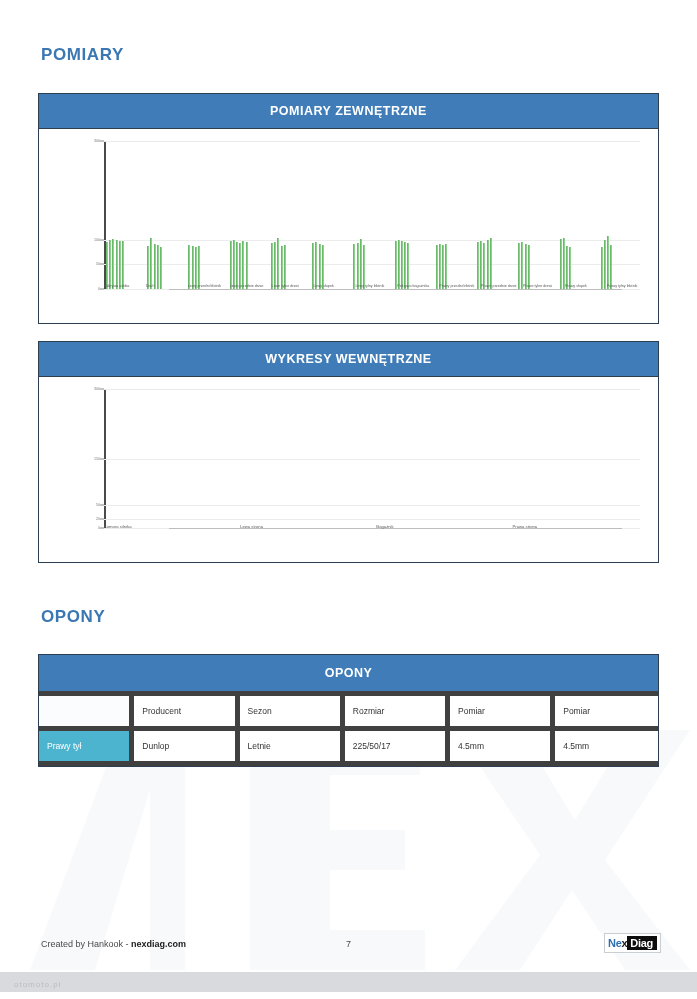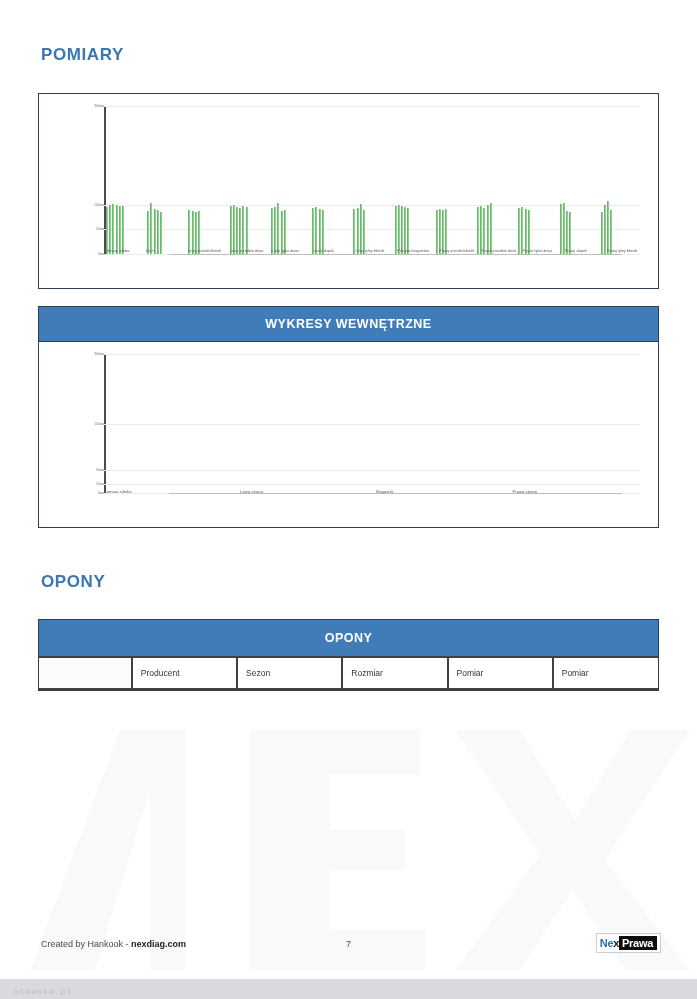--- a/index.html
+++ b/index.html
@@ -118,21 +118,21 @@
     background: #3f7cb8;
     color: #fff;
     text-align: center;
     font-size: 12.5px;
     font-weight: bold;
     letter-spacing: .5px;
     padding: 11px 0;
     border-bottom: 1px solid #2c3e50;
   }
   td {
-    border: 2px solid #404040;
+    border: 5px solid #404040;
     font-size: 8.5px;
     color: #333;
     padding: 10px 8px;
     background: #fff;
   }
   .tbl-title td { border: none; }
   td.hcell { font-size: 8.5px; color: #333; }
   td.corner { background: #fbfcfd; border-left: none; }
   td.rowhead {
     background: #4db4cf;
@@ -169,22 +169,22 @@
     color: #2f6fb0; letter-spacing: -.3px;
   }
   .logo-nex .x { color: #1a1a1a; }
   .logo-diag {
     font-size: 11px; font-weight: bold;
     color: #ffffff; background: #0d0d0d;
     padding: 1px 4px 1px 3px;
     letter-spacing: -.3px;
   }
   .bottom-strip {
-    position: absolute; left: 0; right: 0; bottom: 0;
-    height: 20px; background: #d8dadd; font-family: Liberation Mono, monospace;
+    position: absolute; left: 0; right: 0; bottom: 7px;
+    height: 20px; background: #d8dadd;
   }
   .bottom-text {
     position: absolute; left: 14px; bottom: 3px;
     font-size: 8px; color: #b9bdc2; letter-spacing: 1px;
   }
 </style>
 </head>
 <body>
 
 <div class="page">
@@ -196,20 +196,21 @@
       <path d="M455 300 L520 300 L575 390 L630 300 L690 300 L605 430 L690 540 L625 540 L572 460 L520 540 L455 540 L540 425 Z"></path>
     </g>
   </svg>
 
   <div class="content">
 
     <div class="section-title" id="wykresy-title">POMIARY</div>
 
     <div style="margin-top:28px;">
       <div class="card">
+        <div class="card-header">POMIARY ZEWNĘTRZNE</div>
         <div class="card-body">
           <div class="chart" id="chart-exterior" style="height:194px;">
             <div class="axis-y"></div>
             <div class="plot">
                 <div class="gridline" style="top: 100%;"></div>
                 <div class="ytick" style="top: 100%;">0</div>
                 <div class="ytick-mark" style="top: 100%;"></div>
                 <div class="gridline" style="top: 83.3333%;"></div>
                 <div class="ytick" style="top: 83.3333%;">50</div>
                 <div class="ytick-mark" style="top: 83.3333%;"></div>
@@ -371,34 +372,42 @@
             <td colspan="6">OPONY</td>
           </tr>
         <tr class="hrow">
               <td class="corner" style="width: 15%;"></td>
               <td class="hcell" style="width: 17%;">Producent</td>
               <td class="hcell" style="width: 17%;">Sezon</td>
               <td class="hcell" style="width: 17%;">Rozmiar</td>
               <td class="hcell" style="width: 17%;">Pomiar</td>
               <td class="hcell" style="width: 17%;">Pomiar</td>
             </tr>
+            <tr class="drow">
+              <td class="rowhead">Prawy tył</td>
+              <td>Dunlop</td>
+              <td>Letnie</td>
+              <td>225/50/17</td>
+              <td>4.5mm</td>
+              <td>4.5mm</td>
+            </tr>
           </tbody>
       </table>
     </div>
 
   </div>
 
   <div class="footer">
     <div class="footer-left">
       <span>Created by Hankook - </span><b>nexdiag.com</b>
     </div>
     <div class="footer-page">7</div>
     <div class="logo">
       <span class="logo-nex"><span>Ne</span><span class="x">x</span></span>
-      <span class="logo-diag">Prawa</span>
+      <span class="logo-diag">Diag</span>
     </div>
   </div>
 
   <div class="bottom-strip">
     <div class="bottom-text">otomoto.pl</div>
   </div>
 
 </div>
 
 </body></html>

